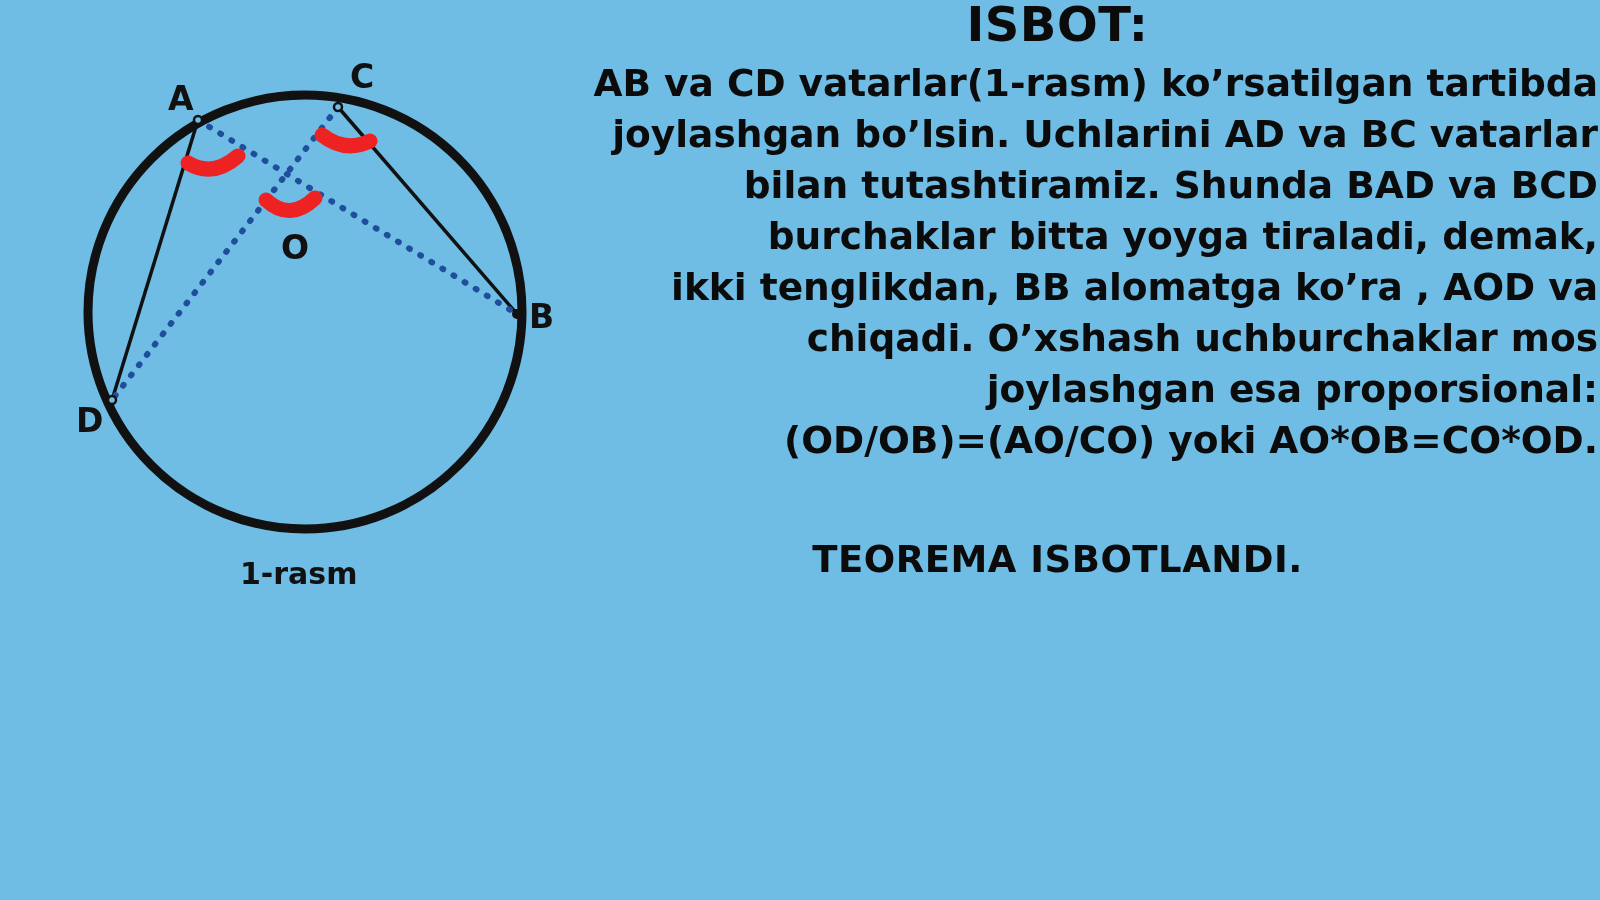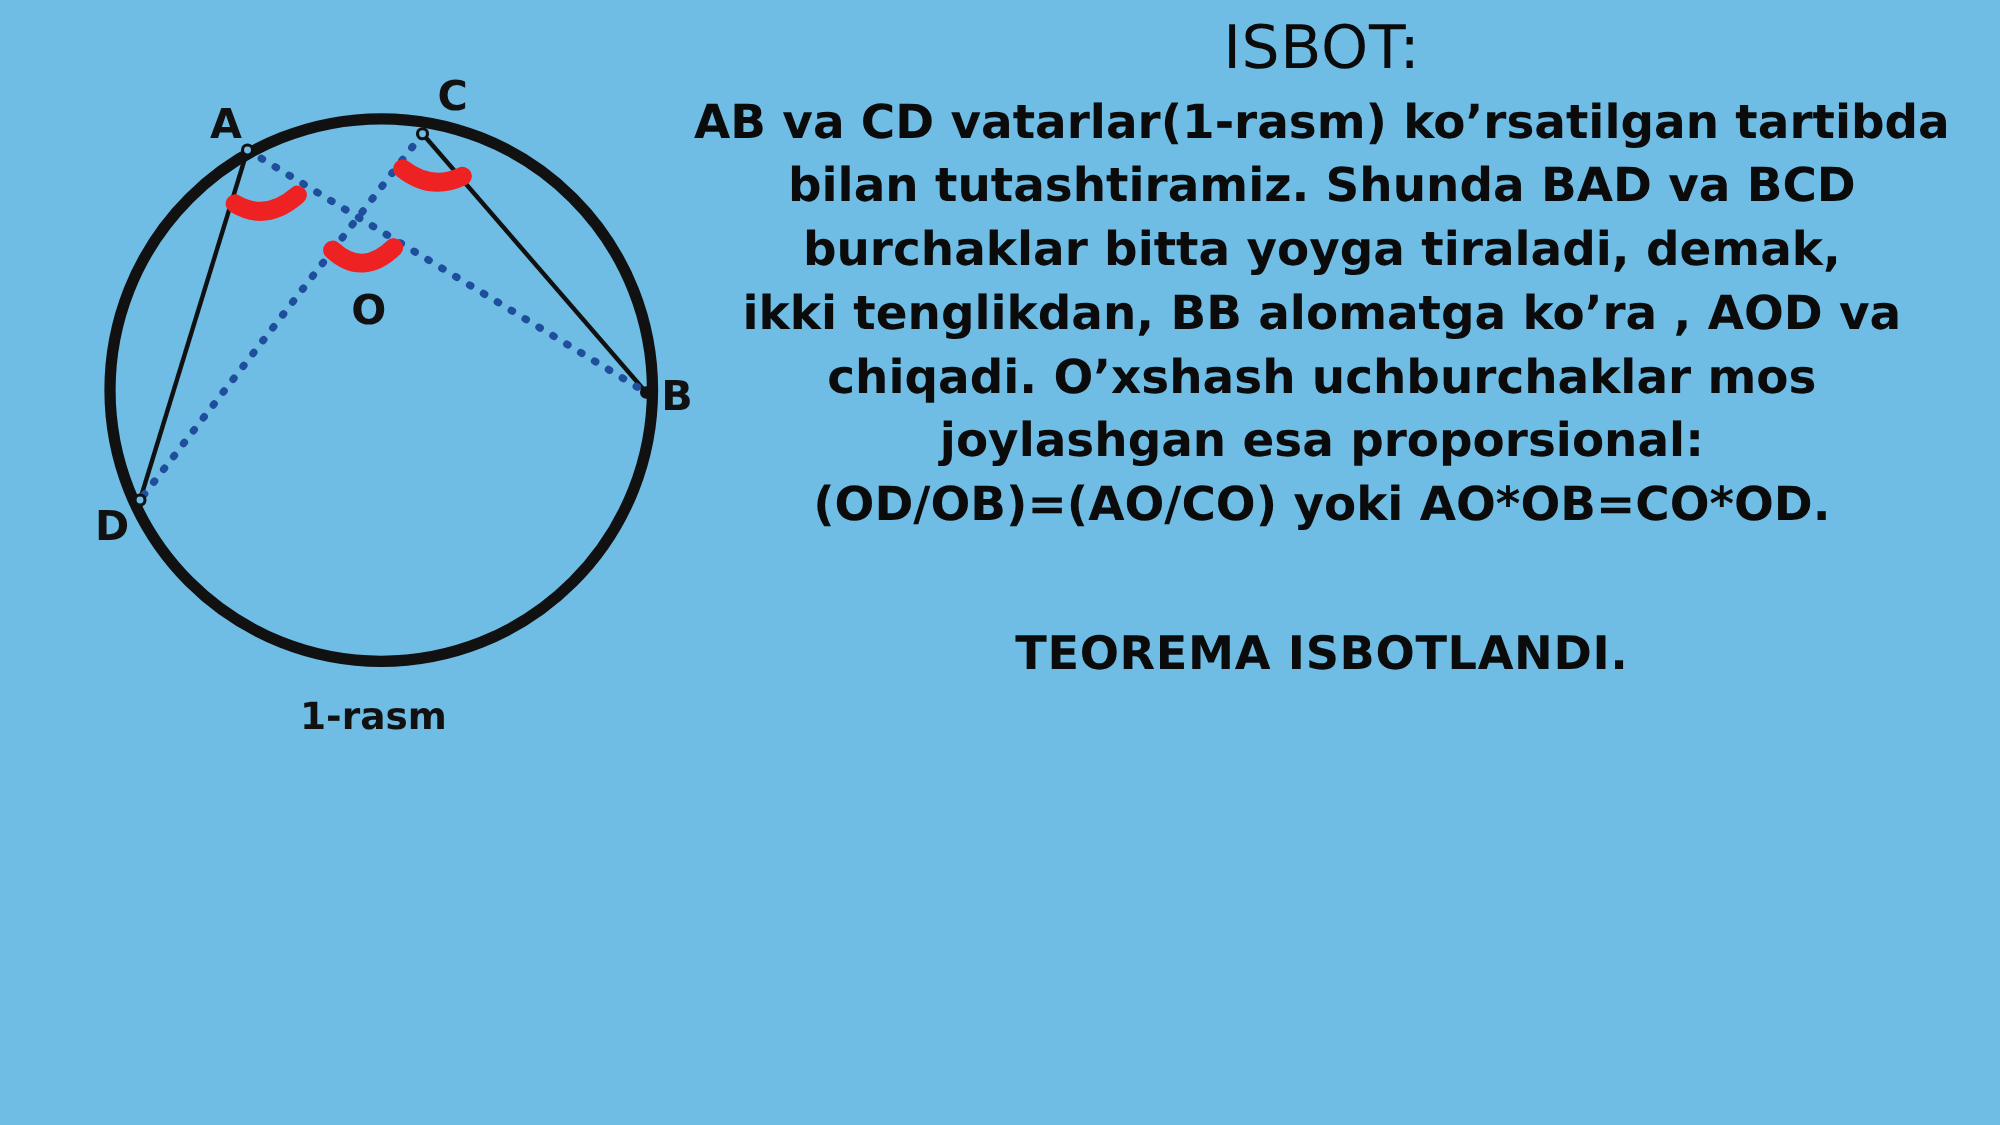--- a/index.html
+++ b/index.html
@@ -64,36 +64,35 @@
     position: absolute;
     left: 515px;
     top: 0;
     width: 1085px;
     height: 900px;
     text-align: center;
     color: #0b0b0b;
   }
   #proof-title {
     font-family: "DejaVu Sans", sans-serif;
-    font-weight: normal;
+    font-weight: bold;
     font-size: 48px;
     line-height: 1.0;
-    margin-top: 14px;
     letter-spacing: 0.5px;
   }
   #proof-body {
     font-family: "DejaVu Sans", sans-serif;
     font-weight: bold;
     font-size: 37.5px;
     line-height: 1.36;
     margin-top: 10px;
     padding: 0 2px;
     text-align: center;
   }
-  #proof-body .ln { display: block; white-space: nowrap; }
+  #proof-body .ln { display: block; white-space: nowrap; text-align: right; }
   #conclusion {
     font-family: "DejaVu Sans", sans-serif;
     font-weight: bold;
     font-size: 37px;
     line-height: 1.1;
     margin-top: 74px;
     letter-spacing: 0.5px;
   }
 </style>
 </head>
@@ -131,20 +130,21 @@
 
     <div id="caption-rasm">1-rasm</div>
   </div>
 
   <div id="text-panel">
 
     <div id="proof-title">ISBOT:</div>
 
     <div id="proof-body">
       <span class="ln">AB va CD vatarlar(1-rasm) ko’rsatilgan tartibda</span>
+      <span class="ln">joylashgan bo’lsin. Uchlarini AD va BC vatarlar</span>
       <span class="ln">bilan tutashtiramiz. Shunda BAD va BCD</span>
       <span class="ln">burchaklar bitta yoyga tiraladi, demak,</span>
       <span class="ln">ikki tenglikdan, BB alomatga ko’ra , AOD va</span>
       <span class="ln">chiqadi. O’xshash uchburchaklar mos</span>
       <span class="ln">joylashgan esa proporsional:</span>
       <span class="ln">(OD/OB)=(AO/CO) yoki AO*OB=CO*OD.</span>
     </div>
 
     <div id="conclusion">TEOREMA ISBOTLANDI.</div>
   </div>

